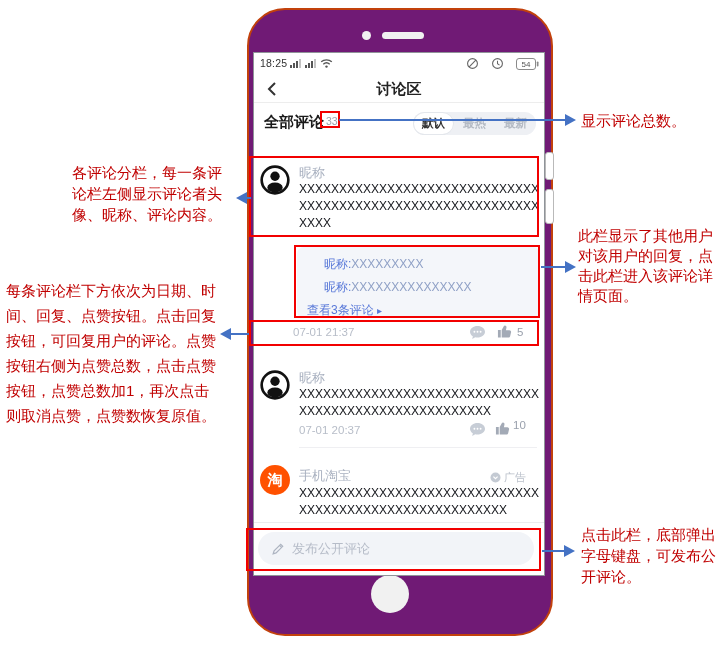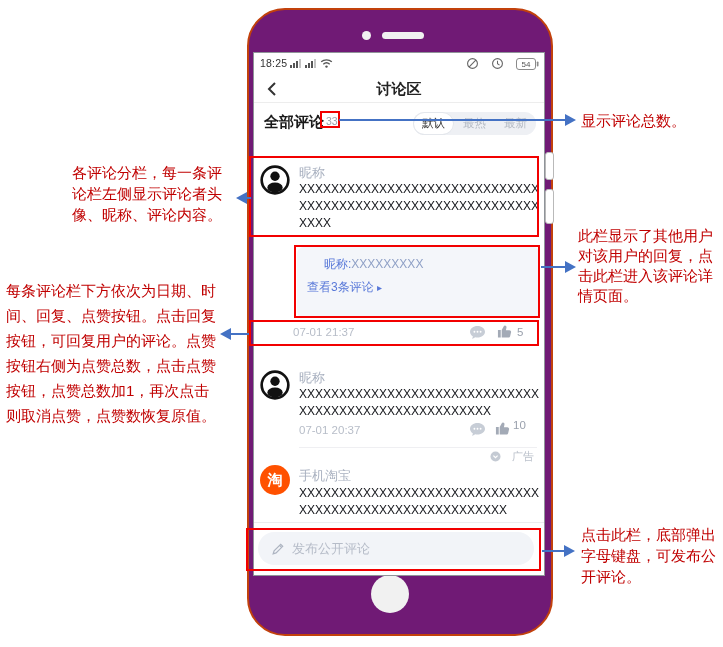--- a/index.html
+++ b/index.html
@@ -18,42 +18,42 @@
   
   .screen{position:absolute;left:4px;top:42px;width:290px;height:522px;border:1px solid #8f9499;background:#fff;}
   .st-left{position:absolute;left:6px;top:4px;display:flex;align-items:center;gap:3px;}
   .st-right{position:absolute;right:5px;top:4px;display:flex;align-items:center;gap:12px;}
   .time{font-size:10.5px;color:#333;letter-spacing:.2px;}
   .navbar{position:absolute;left:0;top:22px;width:100%;height:27px;border-bottom:1px solid #ededed;}
   .back{position:absolute;left:13px;top:6px;width:12px;height:16px;cursor:pointer;}
   .ttl{position:absolute;left:0;top:0;width:100%;height:27px;line-height:27px;text-align:center;font-size:15px;font-weight:bold;color:#222;}
   .all-cm{position:absolute;left:10px;top:60px;font-size:15px;font-weight:bold;color:#1a1a1a;}
   .cm-count{position:absolute;left:72px;top:62px;font-size:10.5px;color:#9aa0ac;text-decoration:underline;}
-  .tabs{position:absolute;right:8px;top:59px;height:23px;background:#eef0f4;border-radius:12px;display:flex;align-items:center;}
+  .tabs{position:absolute;right:8px;top:59px;height:23px;background:#eef0f4;border-radius:12px;display:flex;align-items:center;font-weight:bold;}
   .tab{padding:0 9px;line-height:23px;font-size:11.5px;color:#b4bac4;border-radius:12px;cursor:pointer;}
   .tab.on{background:#fff;color:#333;box-shadow:inset 0 0 0 1px #e4e7ec;}
 
   .avatar{position:absolute;width:30px;height:30px;}
   .uname{position:absolute;left:45px;font-size:13px;color:#a9b1c0;}
   .xlines{position:absolute;left:45px;font-size:12px;color:#15171c;line-height:17px;white-space:nowrap;}
   .meta-date{position:absolute;font-size:11.5px;color:#b7bdc8;}
   .like-n{position:absolute;font-size:11.5px;color:#9aa1ad;}
   .icon-btn{cursor:pointer;}
 
   .reply-pill{position:absolute;left:43px;top:194px;width:243px;height:71px;background:#f4f6fa;border-radius:7px;cursor:pointer;}
   .r-row{margin:0 0 6px 0;font-size:12px;white-space:nowrap;padding-left:17px;}
   .r-pad{padding:9px 10px 0 10px;}
   .r-name{color:#5878d8;} .r-text{color:#8fa0c6;}
   .r-link{font-size:12px;color:#5878d8;cursor:pointer;}
   .tri{font-size:10px;color:#5878d8;}
 
   .divider{position:absolute;height:1px;background:#efeff2;}
 
   .tao{position:absolute;left:6px;top:412px;width:30px;height:30px;border-radius:50%;background:#ff5100;color:#fff;font-weight:bold;font-size:15px;text-align:center;line-height:30px;}
-  .ad-badge{position:absolute;left:236px;top:396px;display:flex;align-items:center;gap:11px;font-size:11px;color:#bcc2cc;}
+  .ad-badge{position:absolute;left:236px;top:417px;display:flex;align-items:center;gap:3px;font-size:11px;color:#bcc2cc;}
 
   .composer{position:absolute;left:4px;top:479px;width:276px;height:33px;border-radius:17px;background:#f2f4f8;display:flex;align-items:center;padding-left:13px;gap:7px;box-sizing:border-box;cursor:text;}
   .ph-txt{font-size:13px;color:#b6bcc8;}
 
   
   .rb{position:absolute;border:2px solid #f20000;box-sizing:border-box;z-index:6;pointer-events:none;}
   .rb-count{left:320px;top:111px;width:20px;height:17px;}
   .rb-c1{left:249px;top:156px;width:290px;height:81px;}
   .rb-reply{left:294px;top:245px;width:246px;height:73px;}
   .rb-date{left:249px;top:320px;width:290px;height:26px;}
@@ -191,20 +191,21 @@
         <div class="xlines" style="top:128px;">
             <div>XXXXXXXXXXXXXXXXXXXXXXXXXXXXXX</div>
             <div>XXXXXXXXXXXXXXXXXXXXXXXXXXXXXX</div>
             <div>XXXX</div>
           </div>
       </div>
 
       <div class="reply-pill">
         <div class="r-pad">
           <div class="r-row"><span class="r-name">昵称:</span><span class="r-text">XXXXXXXXX</span></div>
+          <div class="r-row"><span class="r-name">昵称:</span><span class="r-text">XXXXXXXXXXXXXXX</span></div>
           <div class="r-link"><span>查看3条评论</span> <span class="tri">▸</span></div>
         </div>
       </div>
 
       <div>
         <span class="meta-date" style="left:39px;top:273px;">07-01 21:37</span>
         <svg class="abs icon-btn" style="left:215px;top:272px;" width="17" height="15" viewBox="0 0 18 16">
             <path d="M9 1C4.6 1 1 3.8 1 7.2c0 2 1.2 3.7 3 4.8L3.4 15l3.2-1.9c.8.2 1.6.3 2.4.3 4.4 0 8-2.8 8-6.2S13.4 1 9 1z" fill="#c7cdd6"></path>
             <circle cx="5.7" cy="7.2" r="1" fill="#fff"></circle>
             <circle cx="9" cy="7.2" r="1" fill="#fff"></circle>

